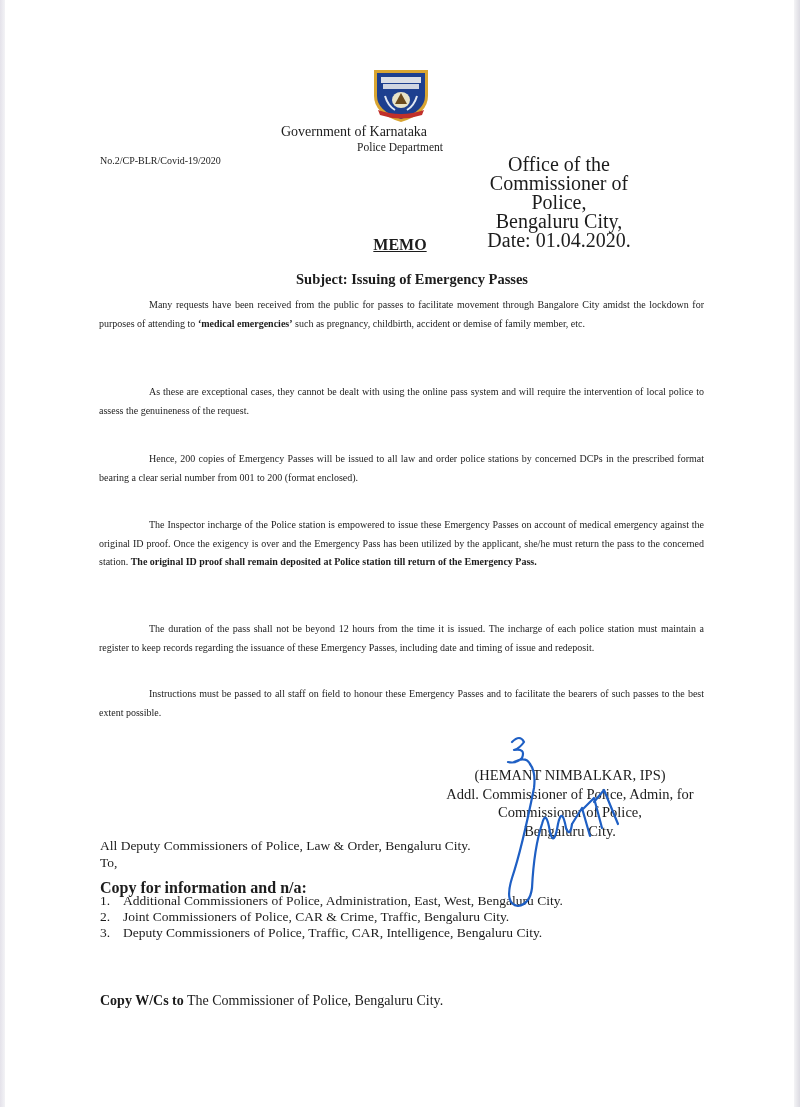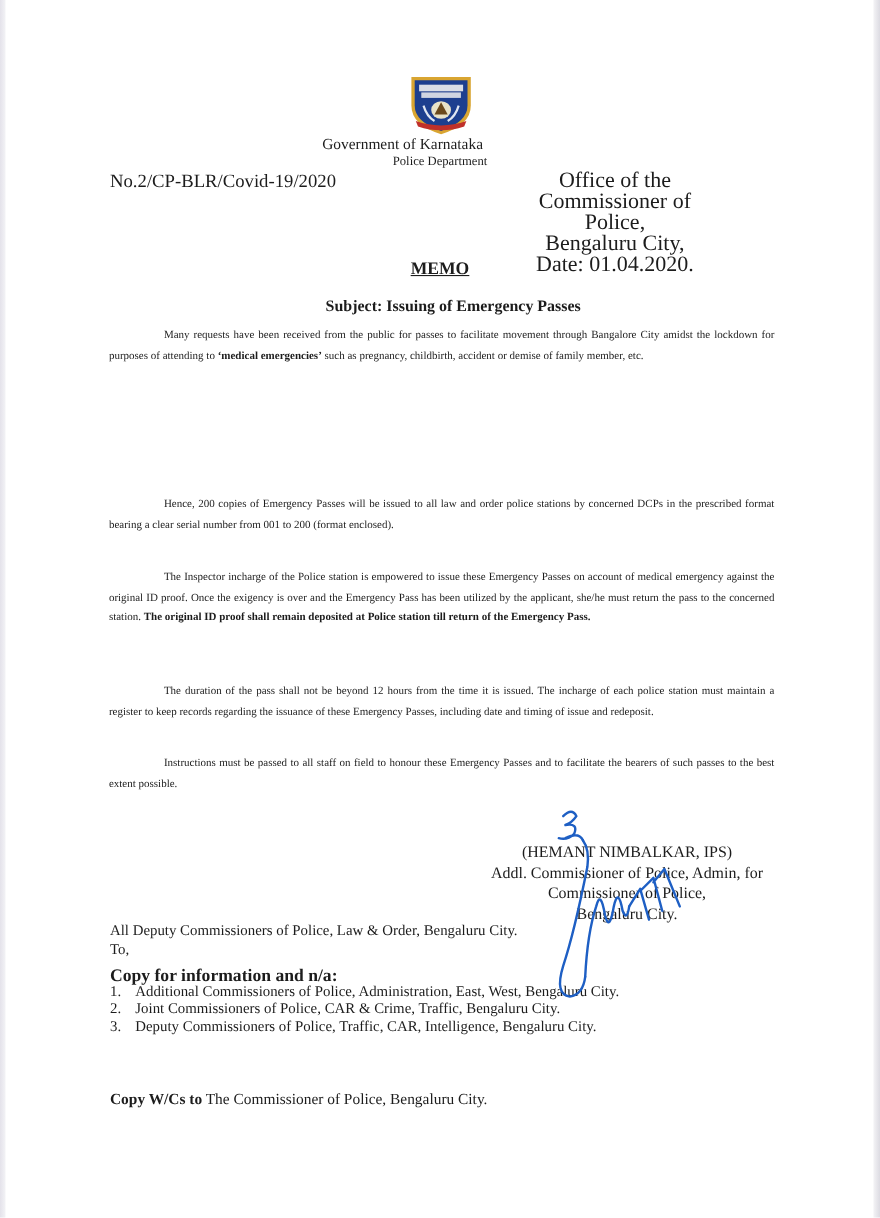--- a/index.html
+++ b/index.html
@@ -7,24 +7,24 @@
     width: 800px; height: 1107px; position: relative; overflow: hidden;
     background: #ffffff;
     font-family: "Liberation Serif", "DejaVu Serif", serif;
     color: #1c1c1c;
   }
   .edge-left { position: absolute; left: 0; top: 0; width: 5px; height: 1107px; background: linear-gradient(to right, #e4e2ea, #f3f3f6); }
   .edge-right { position: absolute; right: 0; top: 0; width: 6px; height: 1107px; background: linear-gradient(to left, #dcdbe2, #f4f4f6); }
   .page { position: absolute; left: 0; top: 0; width: 800px; height: 1107px; }
 
   .logo { position: absolute; left: 368px; top: 66px; width: 66px; height: 58px; }
-  .gov { position: absolute; left: 12px; width: 708px; top: 124px; text-align: center; font-size: 14px; }
+  .gov { position: absolute; left: 0; width: 708px; top: 124px; text-align: center; font-size: 14px; }
   .dept { position: absolute; left: 0; width: 800px; top: 141px; text-align: center; font-size: 11.5px; }
 
-  .ref { position: absolute; left: 100px; top: 155px; font-size: 17px; }
+  .ref { position: absolute; left: 100px; top: 155px; font-size: 10px; }
   .office { position: absolute; left: 478px; top: 155px; width: 162px; text-align: center; font-size: 20px; line-height: 19px; }
 
   .memo { position: absolute; left: 0; width: 800px; top: 236px; text-align: center; font-size: 16px; font-weight: bold; }
   .memo span { text-decoration: underline; }
   .subject { position: absolute; left: 0; width: 800px; top: 271px; text-align: center; font-size: 14.5px; font-weight: bold; padding-left: 12px; }
 
   .body-text { position: absolute; left: 99px; width: 605px; font-size: 10px; line-height: 18.5px; text-align: justify; }
   .body-text p { margin: 0; text-indent: 50px; }
   .p1 { top: 296px; }
   .p2 { top: 383px; }
@@ -77,20 +77,23 @@
     <div>Date: 01.04.2020.</div>
   </div>
 
   <div class="memo"><span>MEMO</span></div>
   <div class="subject">Subject: Issuing of Emergency Passes</div>
 
   <div class="body-text p1">
     <p><span>Many requests have been received from the public for passes to facilitate movement through Bangalore City amidst the lockdown for purposes of attending to </span><b>‘medical emergencies’</b><span> such as pregnancy, childbirth, accident or demise of family member, etc.</span></p>
   </div>
 
+  <div class="body-text p2">
+    <p>As these are exceptional cases, they cannot be dealt with using the online pass system and will require the intervention of local police to assess the genuineness of the request.</p>
+  </div>
 
   <div class="body-text p3">
     <p>Hence, 200 copies of Emergency Passes will be issued to all law and order police stations by concerned DCPs in the prescribed format bearing a clear serial number from 001 to 200 (format enclosed).</p>
   </div>
 
   <div class="body-text p4">
     <p><span>The Inspector incharge of the Police station is empowered to issue these Emergency Passes on account of medical emergency against the original ID proof. Once the exigency is over and the Emergency Pass has been utilized by the applicant, she/he must return the pass to the concerned station.  </span><b>The original ID proof shall remain deposited at Police station till return of the Emergency Pass.</b></p>
   </div>
 
   <div class="body-text p5">

